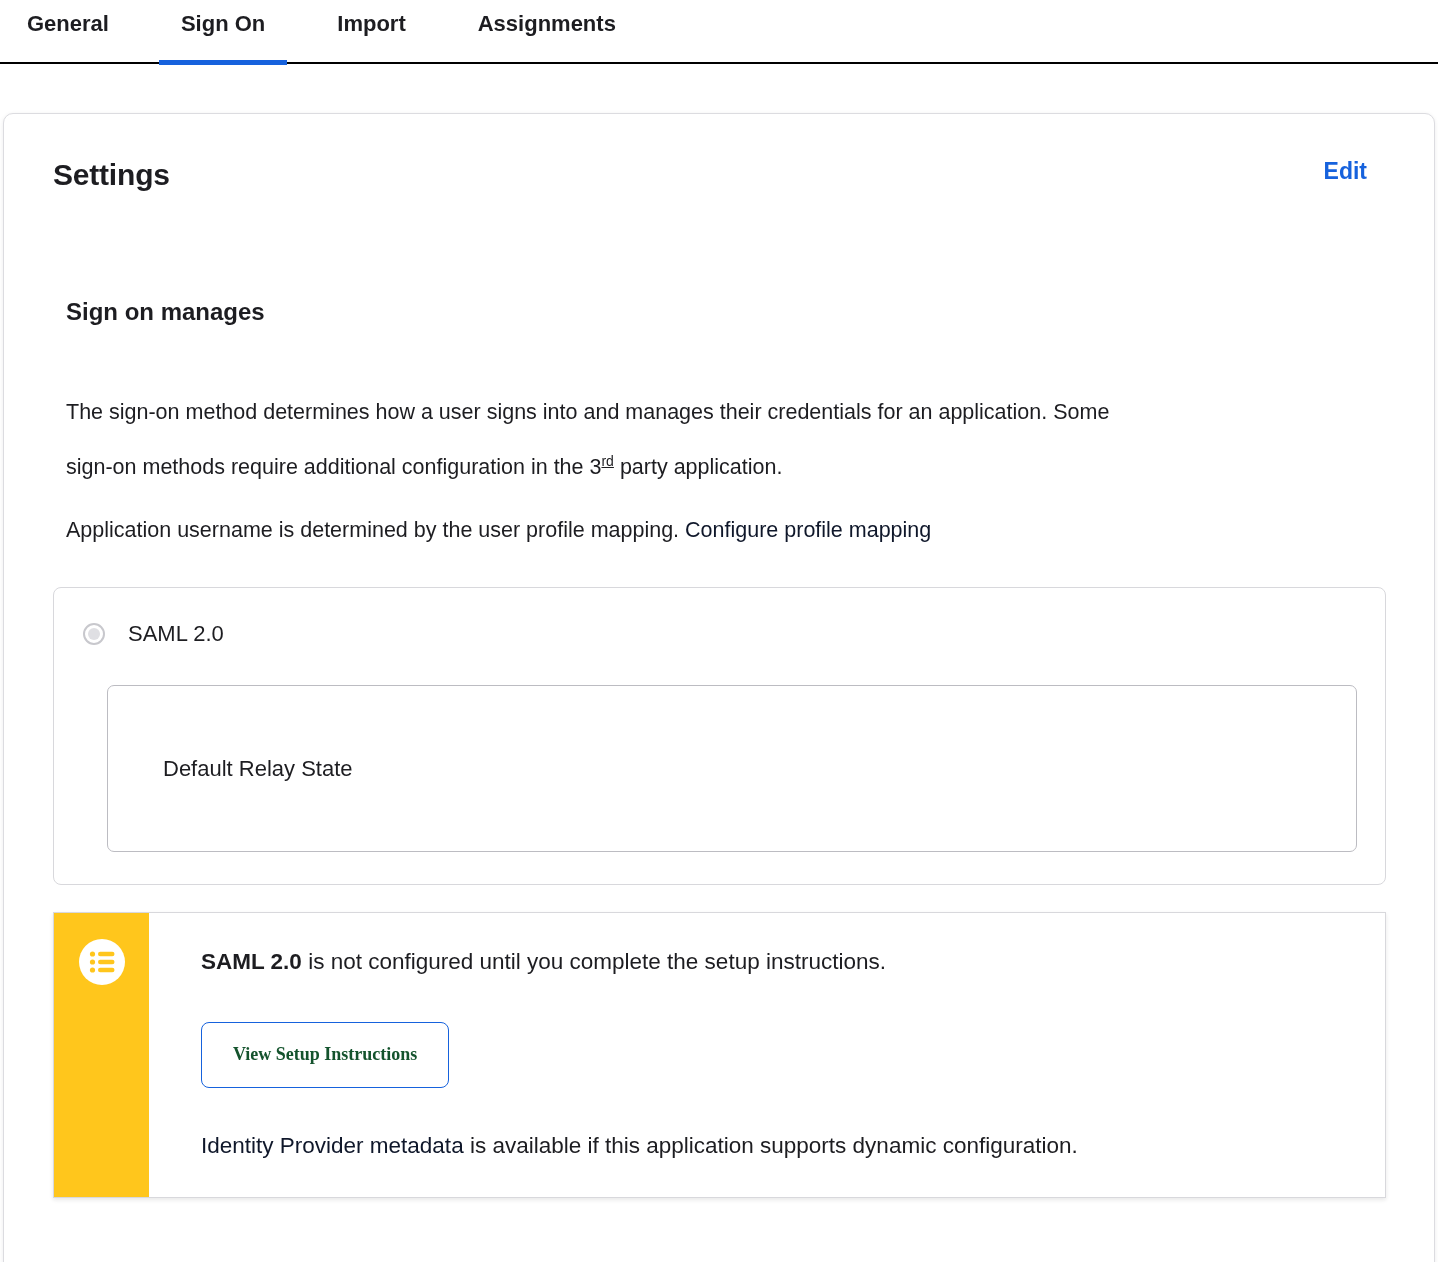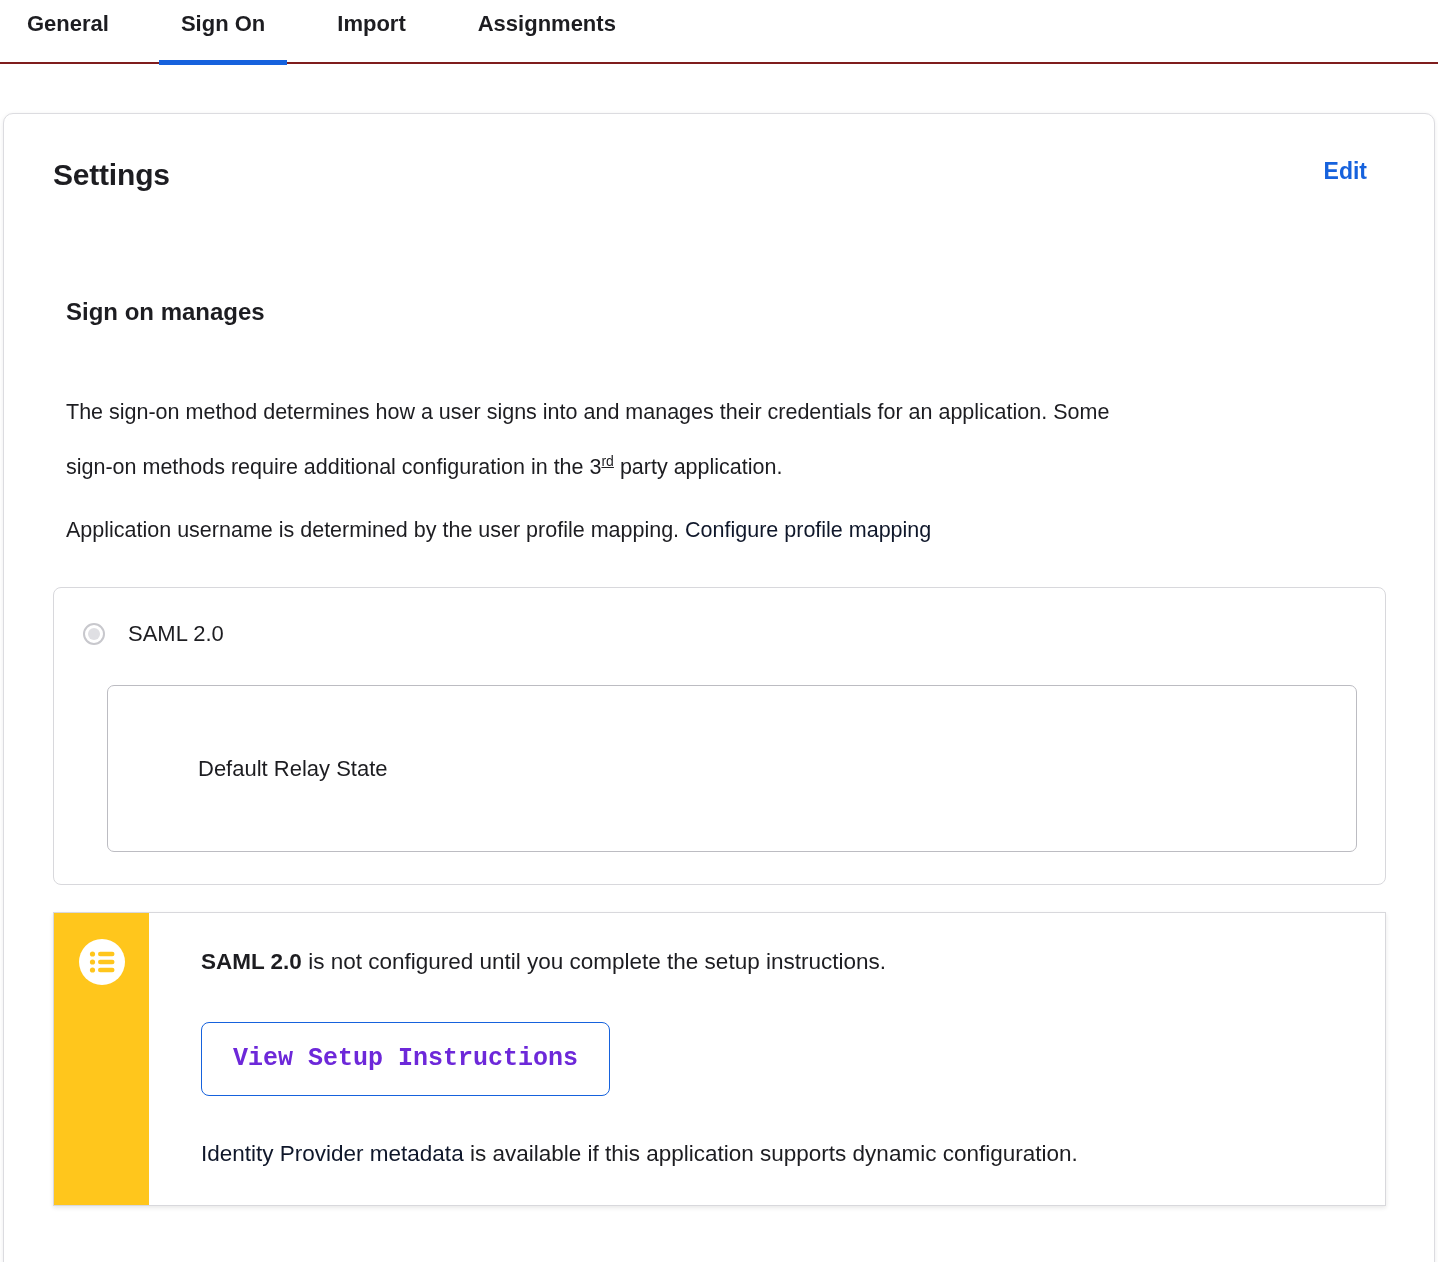--- a/index.html
+++ b/index.html
@@ -10,21 +10,21 @@
     font-family: "Liberation Sans", sans-serif;
     color: #1d1d21;
   }
 
   
   .tabbar {
     display: flex;
     align-items: center;
     gap: 28px;
     padding: 9px 0 0 5px;
-    border-bottom: 2px solid #7f1d1d;
+    border-bottom: 2px solid #000000;
     height: 64px;
   }
   .tab {
     position: relative;
     font-size: 22px;
     font-weight: 700;
     padding: 2px 22px 26px 22px;
     color: #1d1d21;
     cursor: pointer;
     white-space: nowrap;
@@ -131,21 +131,21 @@
   .radio-label { font-size: 22px; }
 
   .relay-box {
     margin-top: 38px;
     margin-left: 25px;
     height: 167px;
     border: 1px solid #bcbcc2;
     border-radius: 7px;
     display: flex;
     align-items: center;
-    padding-left: 90px;
+    padding-left: 55px;
   }
   .relay-label { font-size: 22px; }
 
   
   .callout {
     margin-top: 27px;
     display: flex;
     border: 1px solid #d8d8dc;
     border-radius: 0;
     min-height: 285px;
@@ -167,23 +167,23 @@
   }
   .callout-msg { font-size: 22.5px; line-height: 30px; }
   .callout-msg b { font-weight: 700; }
 
   .setup-btn {
     margin-top: 45px;
     display: inline-block;
     background: #fff;
     border: 1.5px solid #1662dd;
     border-radius: 8px;
-    color: #6d28d9;
-    font-family: Liberation Mono, monospace;
-    font-size: 25px;
+    color: #14532d;
+    font-family: Liberation Serif, serif;
+    font-size: 18px;
     font-weight: 700;
     padding: 21px 31px;
     cursor: pointer;
     line-height: 1.2;
   }
   .metadata-line {
     margin-top: 43px;
     font-size: 22.5px;
     line-height: 30px;
   }

